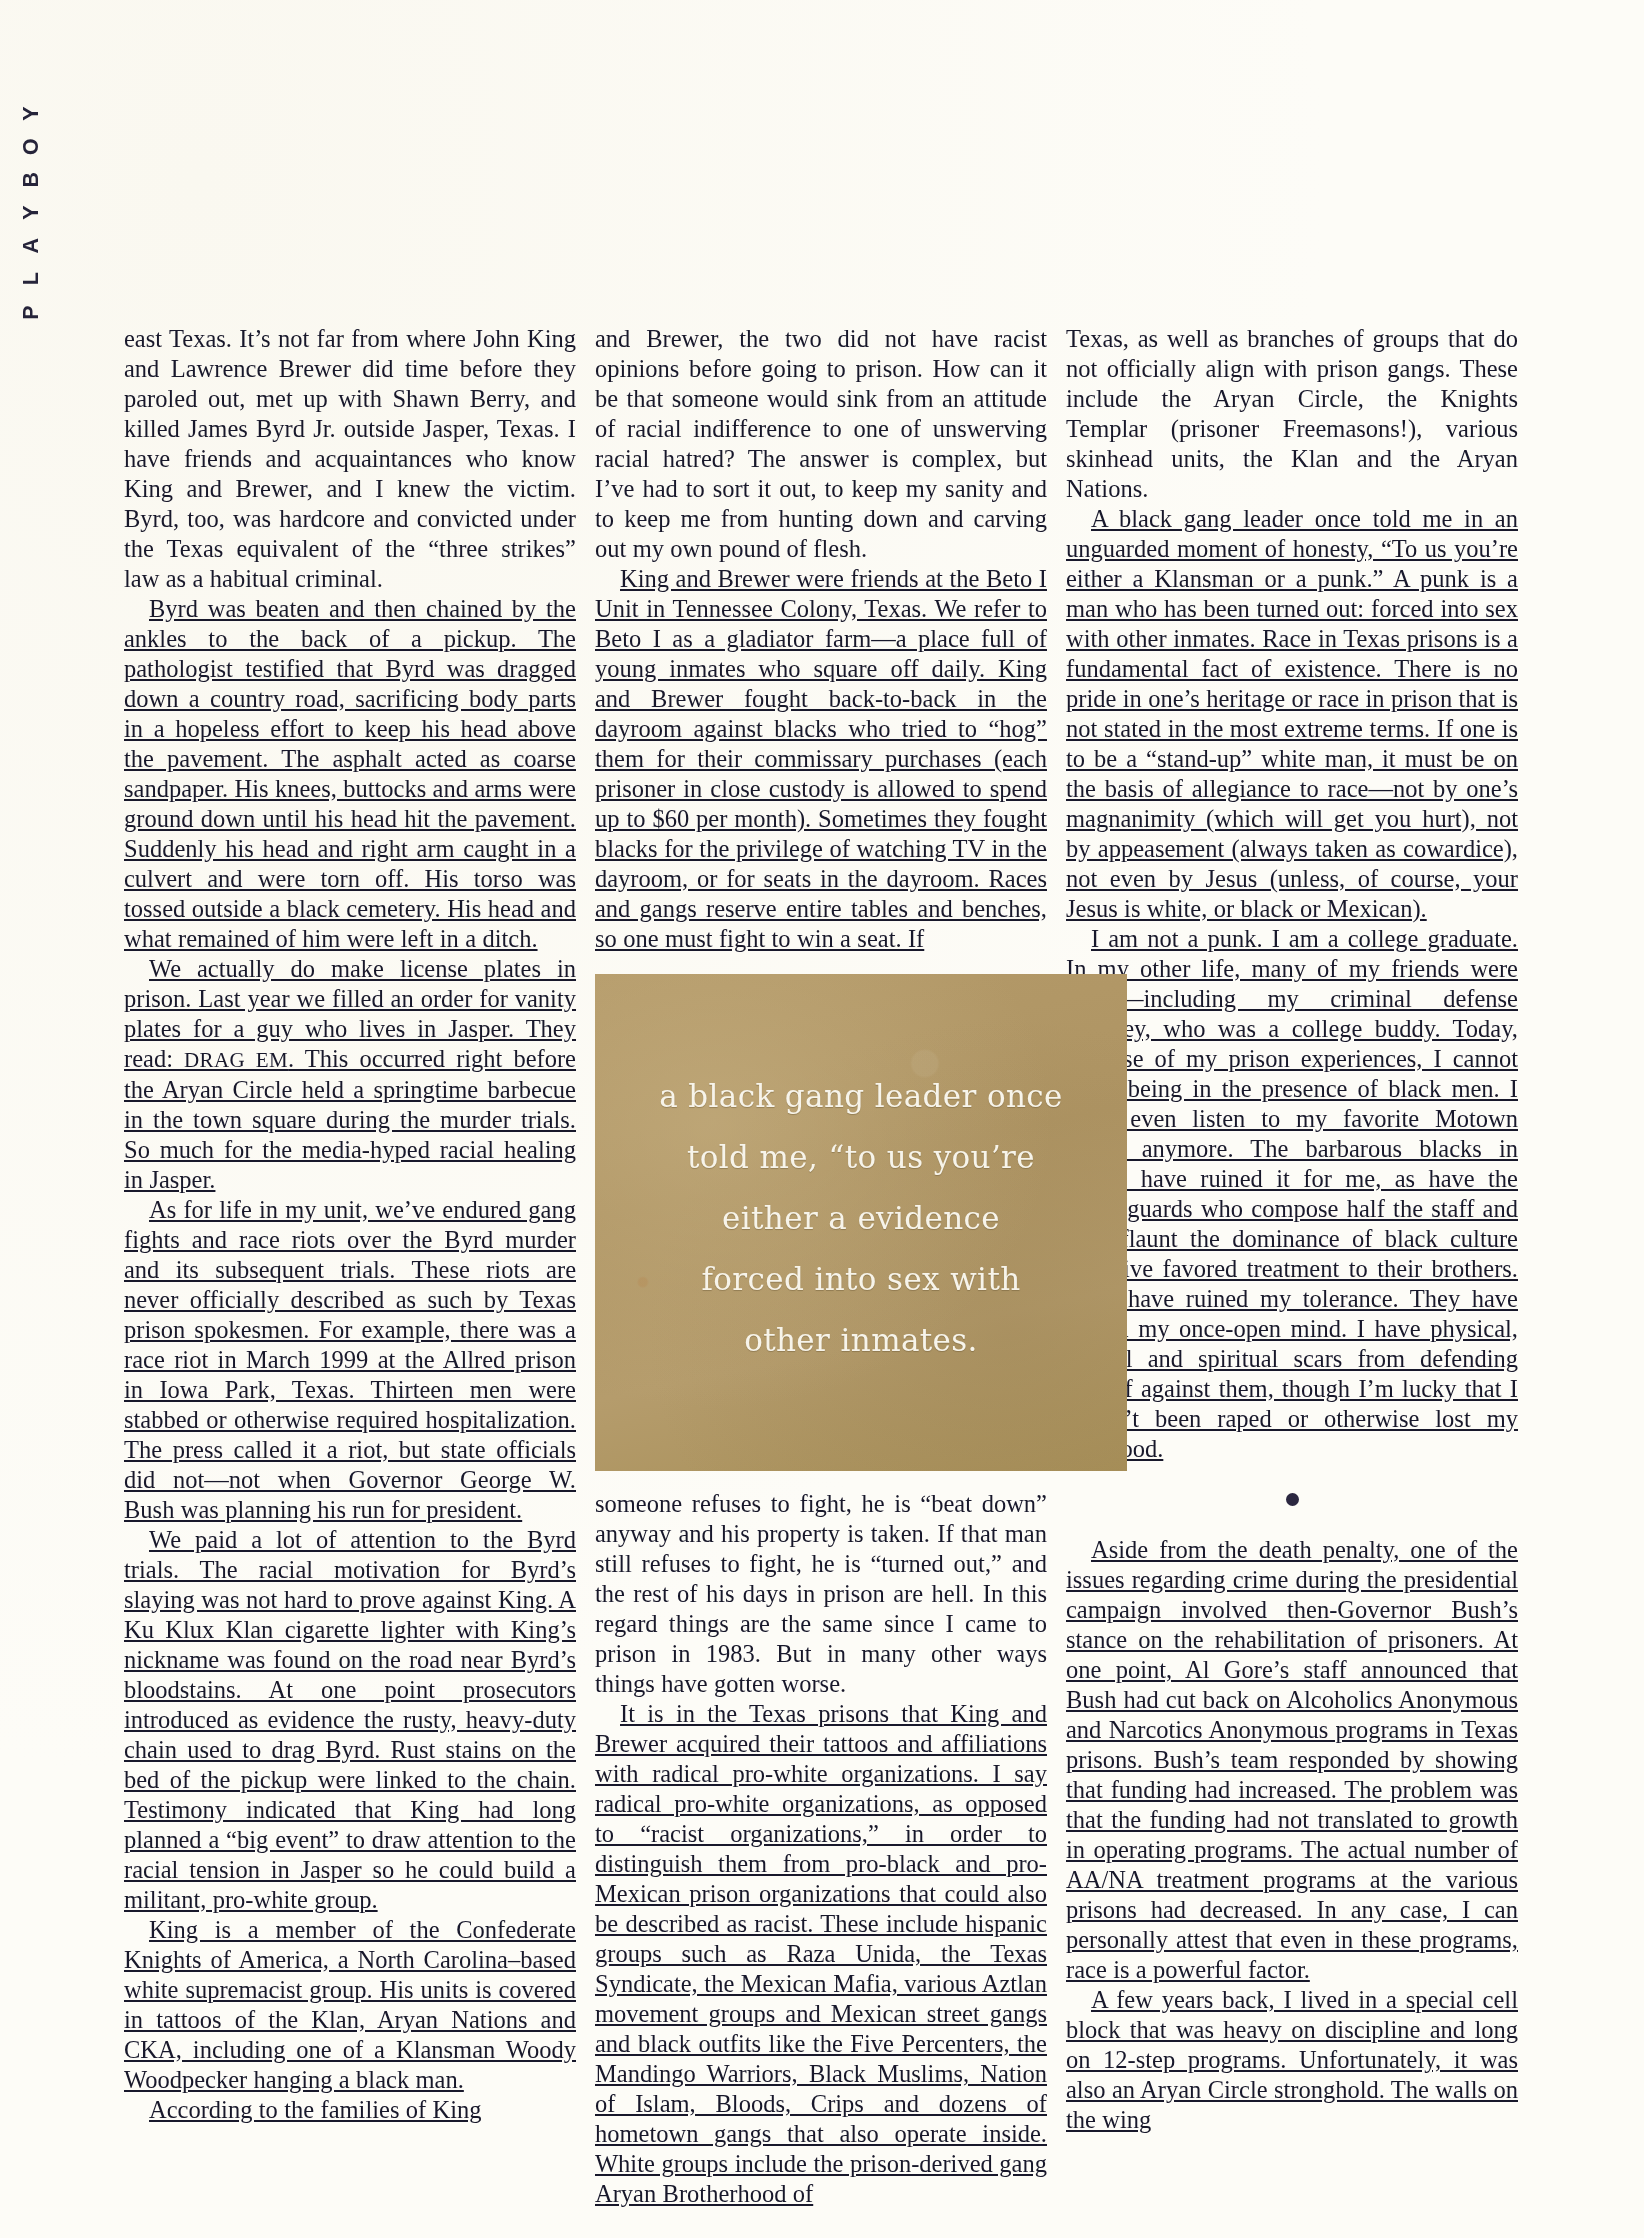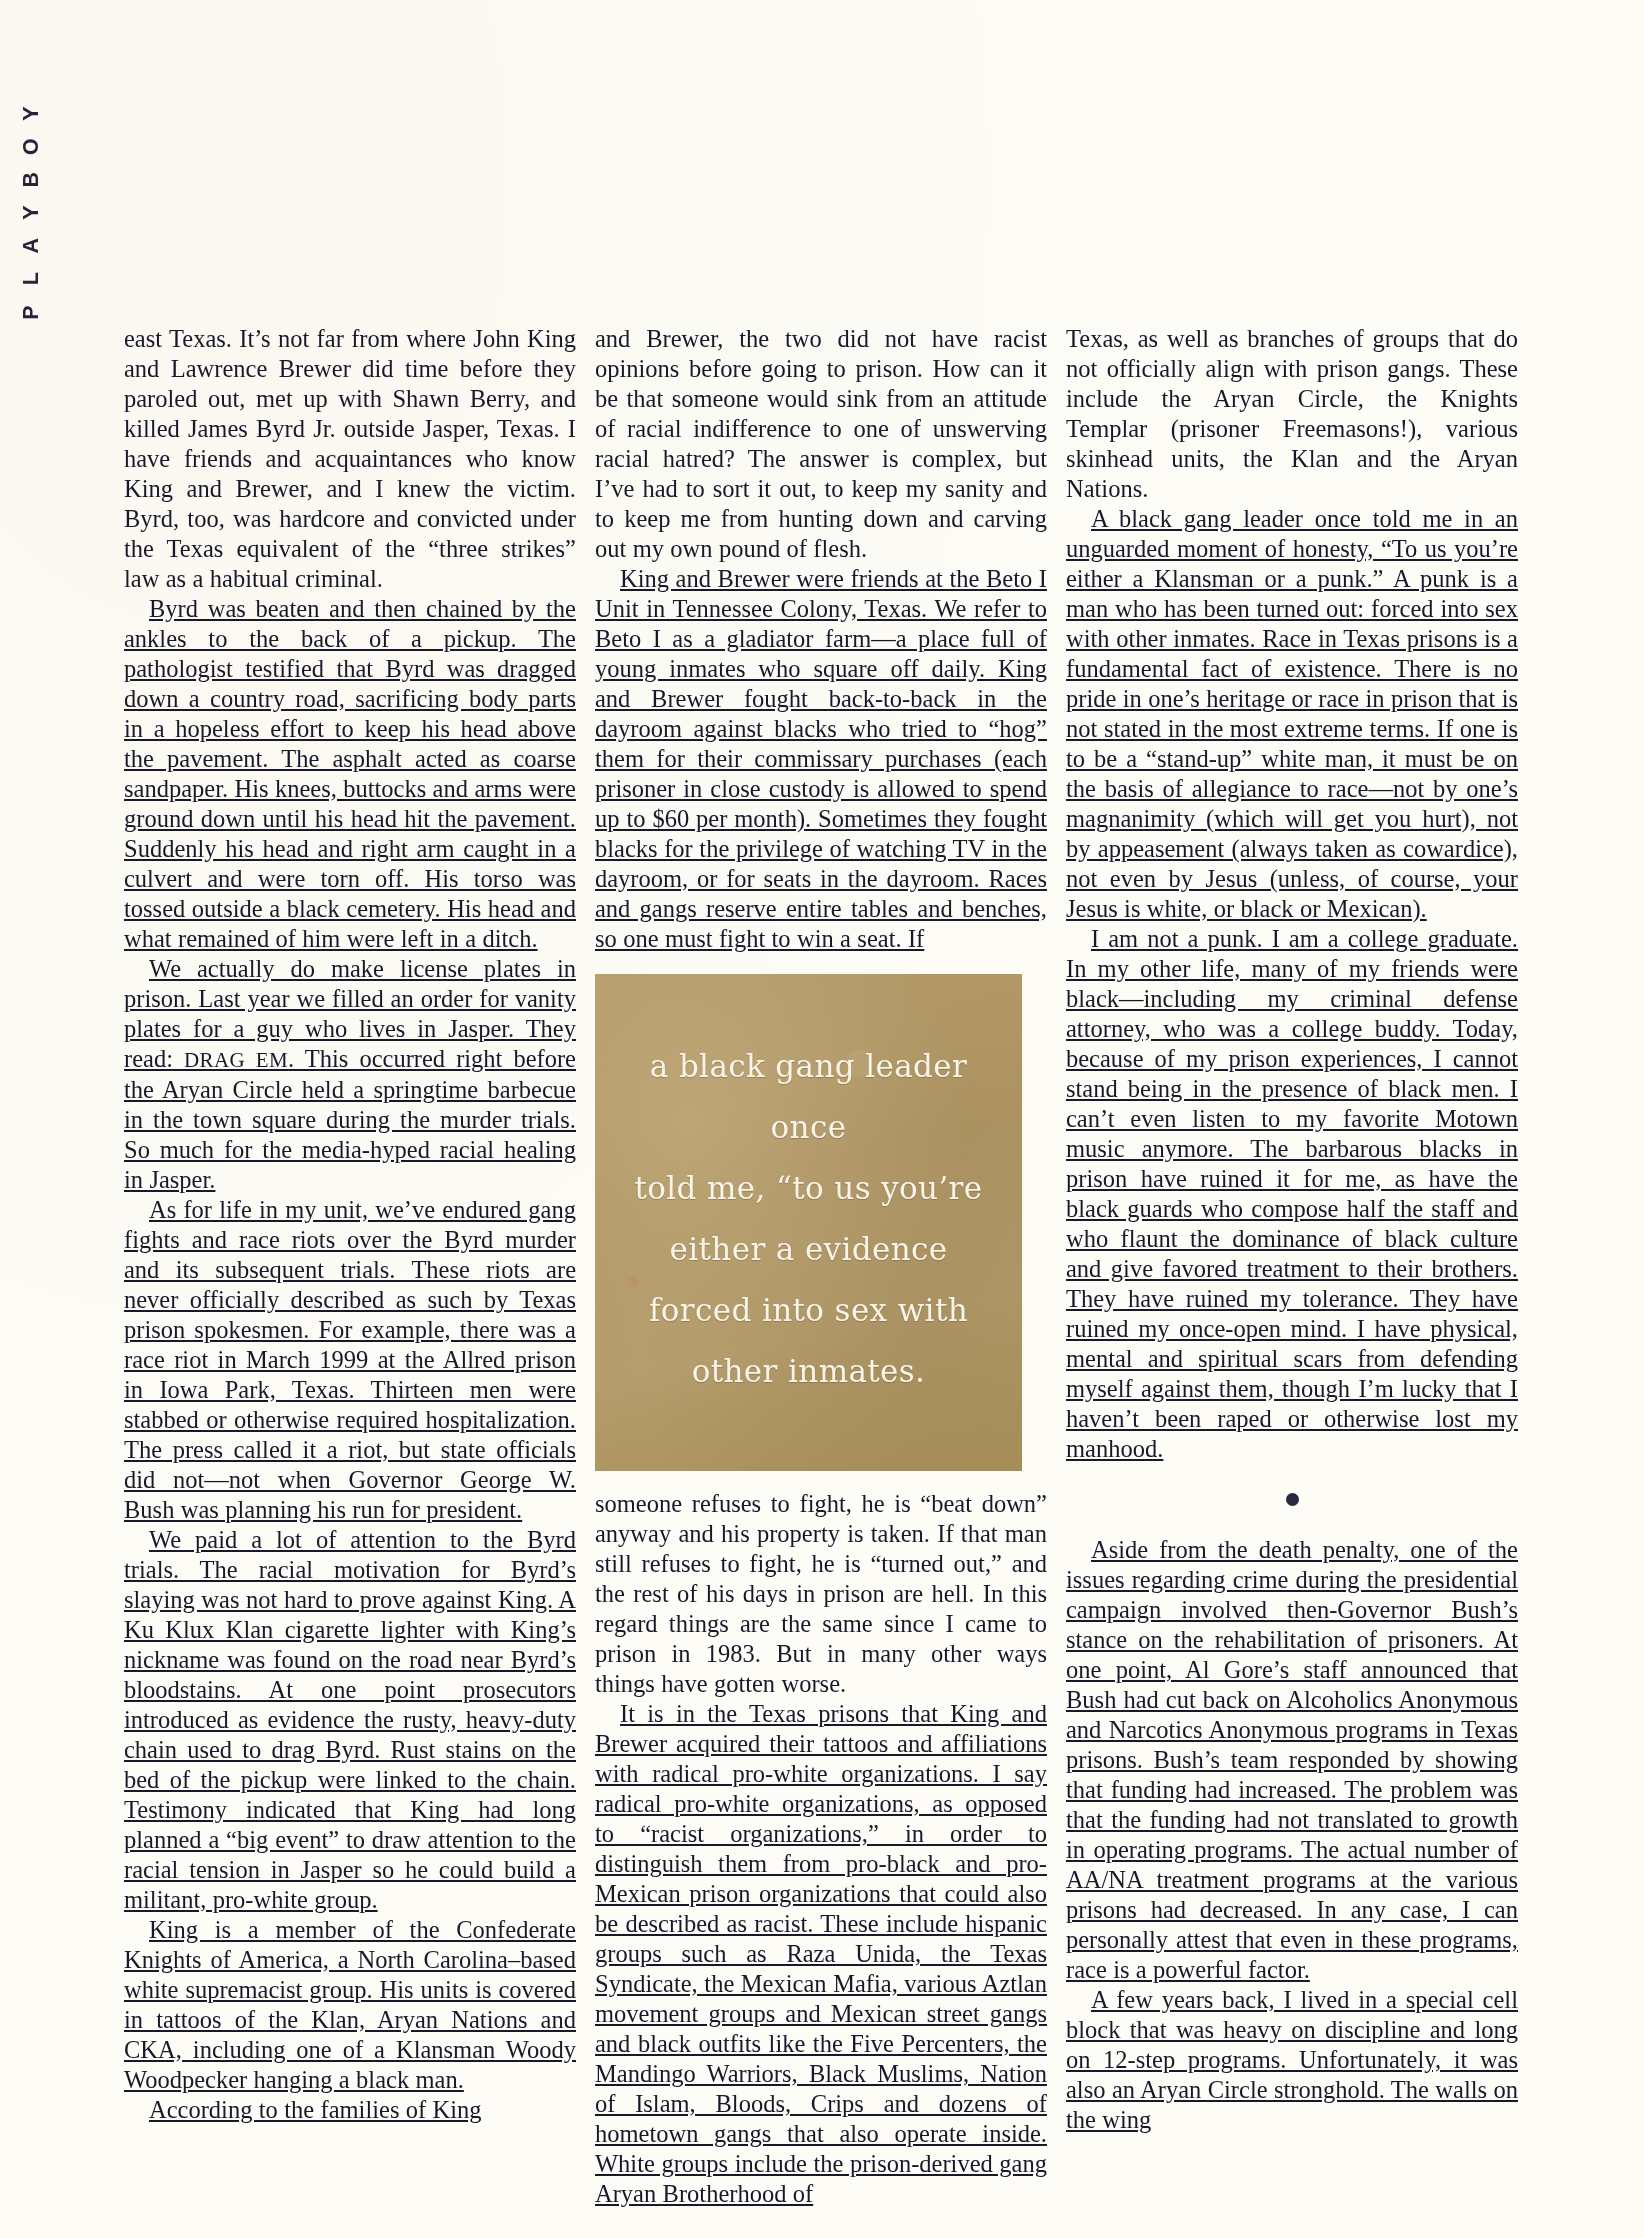--- a/index.html
+++ b/index.html
@@ -80,21 +80,21 @@
   .col p.indent { text-indent: 25px; text-decoration: underline; }
   .sc {
     font-variant: small-caps;
     font-size: 21px;
     letter-spacing: 0.02em;
   }
 
   
   .pullquote {
     margin: 20.7px 0 18px 0;
-    width: 427px;
+    width: 532px;
     height: 497px;
     box-sizing: border-box;
     background:
       radial-gradient(ellipse at 22% 30%, rgba(200,178,132,0.55) 0%, rgba(0,0,0,0) 58%),
       radial-gradient(ellipse at 78% 72%, rgba(150,126,79,0.35) 0%, rgba(0,0,0,0) 62%),
       linear-gradient(168deg, #b49a69 0%, #ae9463 40%, #b59c6c 70%, #a89059 100%);
     display: flex;
     align-items: center;
     justify-content: center;
     padding: 6.9px 27.6px 15px 27.6px;

